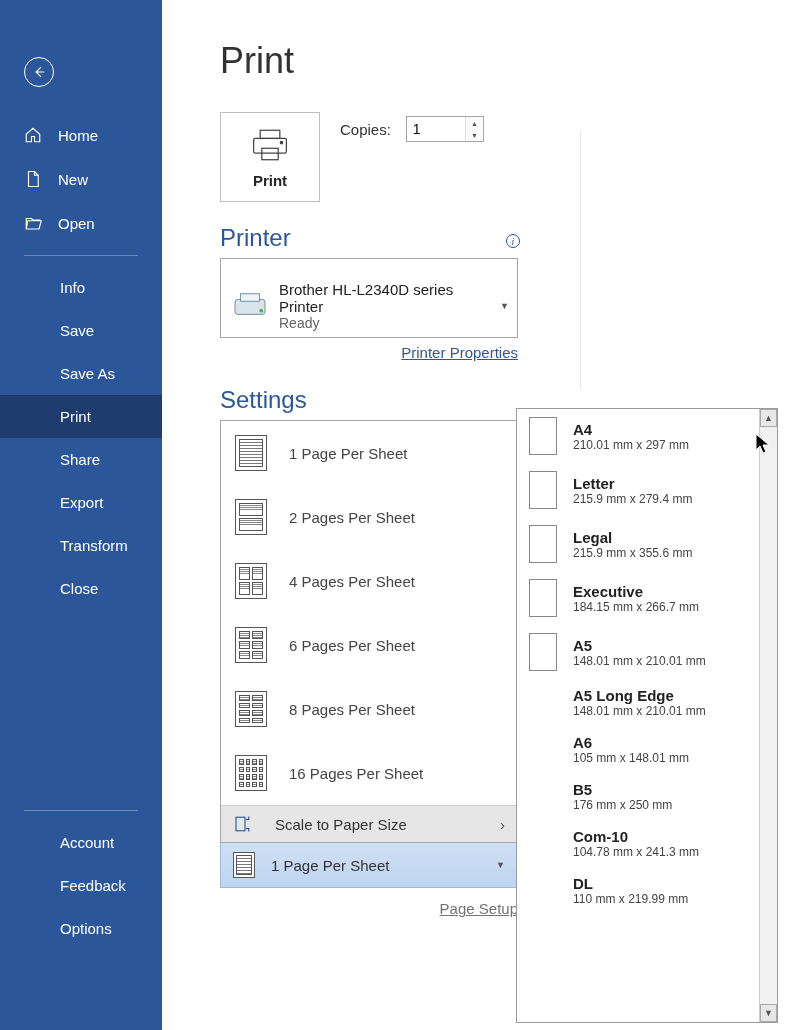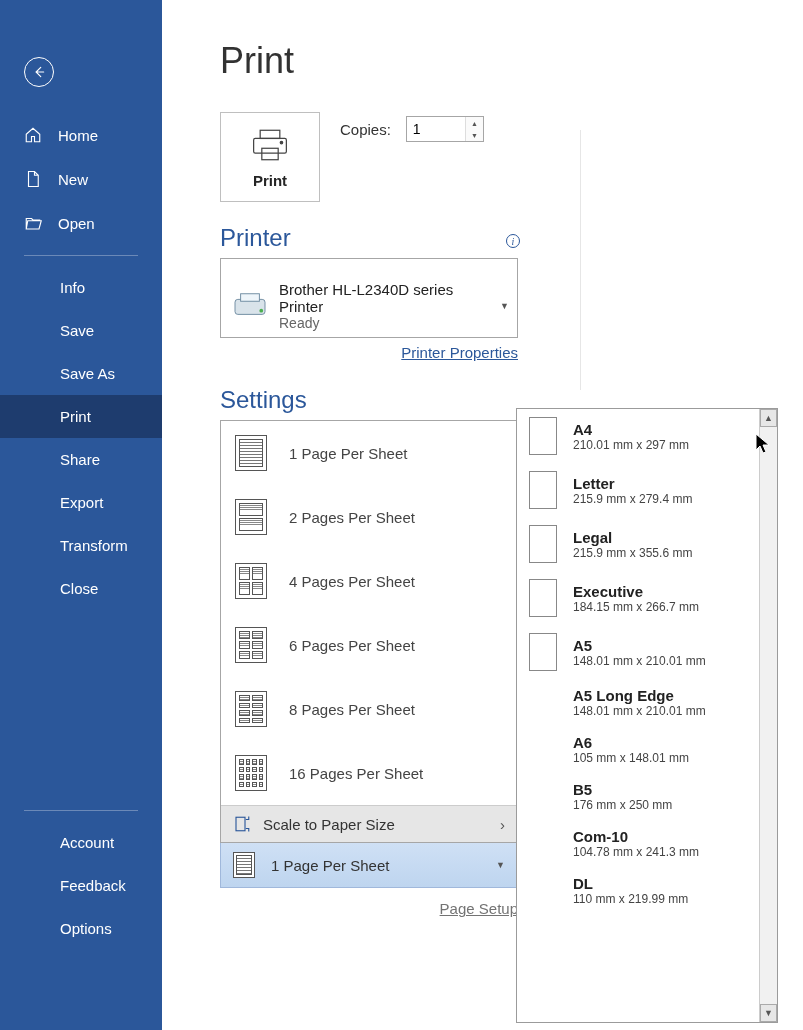--- a/index.html
+++ b/index.html
@@ -150,21 +150,21 @@
       font-size: 15px;
       cursor:pointer;
     }
     .scale-row {
       display: flex; align-items: center; justify-content: space-between;
       padding: 9px 12px 9px 12px;
       background:#e6e6e6;
       border-top:1px solid #ccc;
       font-size: 15px;
     }
-    .scale-row .left { display:flex; align-items:center; gap:12px; }
+    .scale-row .left { display:flex; align-items:center; gap:24px; }
     .scale-row .left svg { width:18px; height:18px; stroke:#2b579a; fill:none; stroke-width:1.5;}
     .scale-row .chev { font-size: 15px; color:#555;}
 
     .selected-row {
       display: flex;
       align-items: center;
       justify-content: space-between;
       border: 1px solid #a0b8db;
       border-top: none;
       width: 298px;

